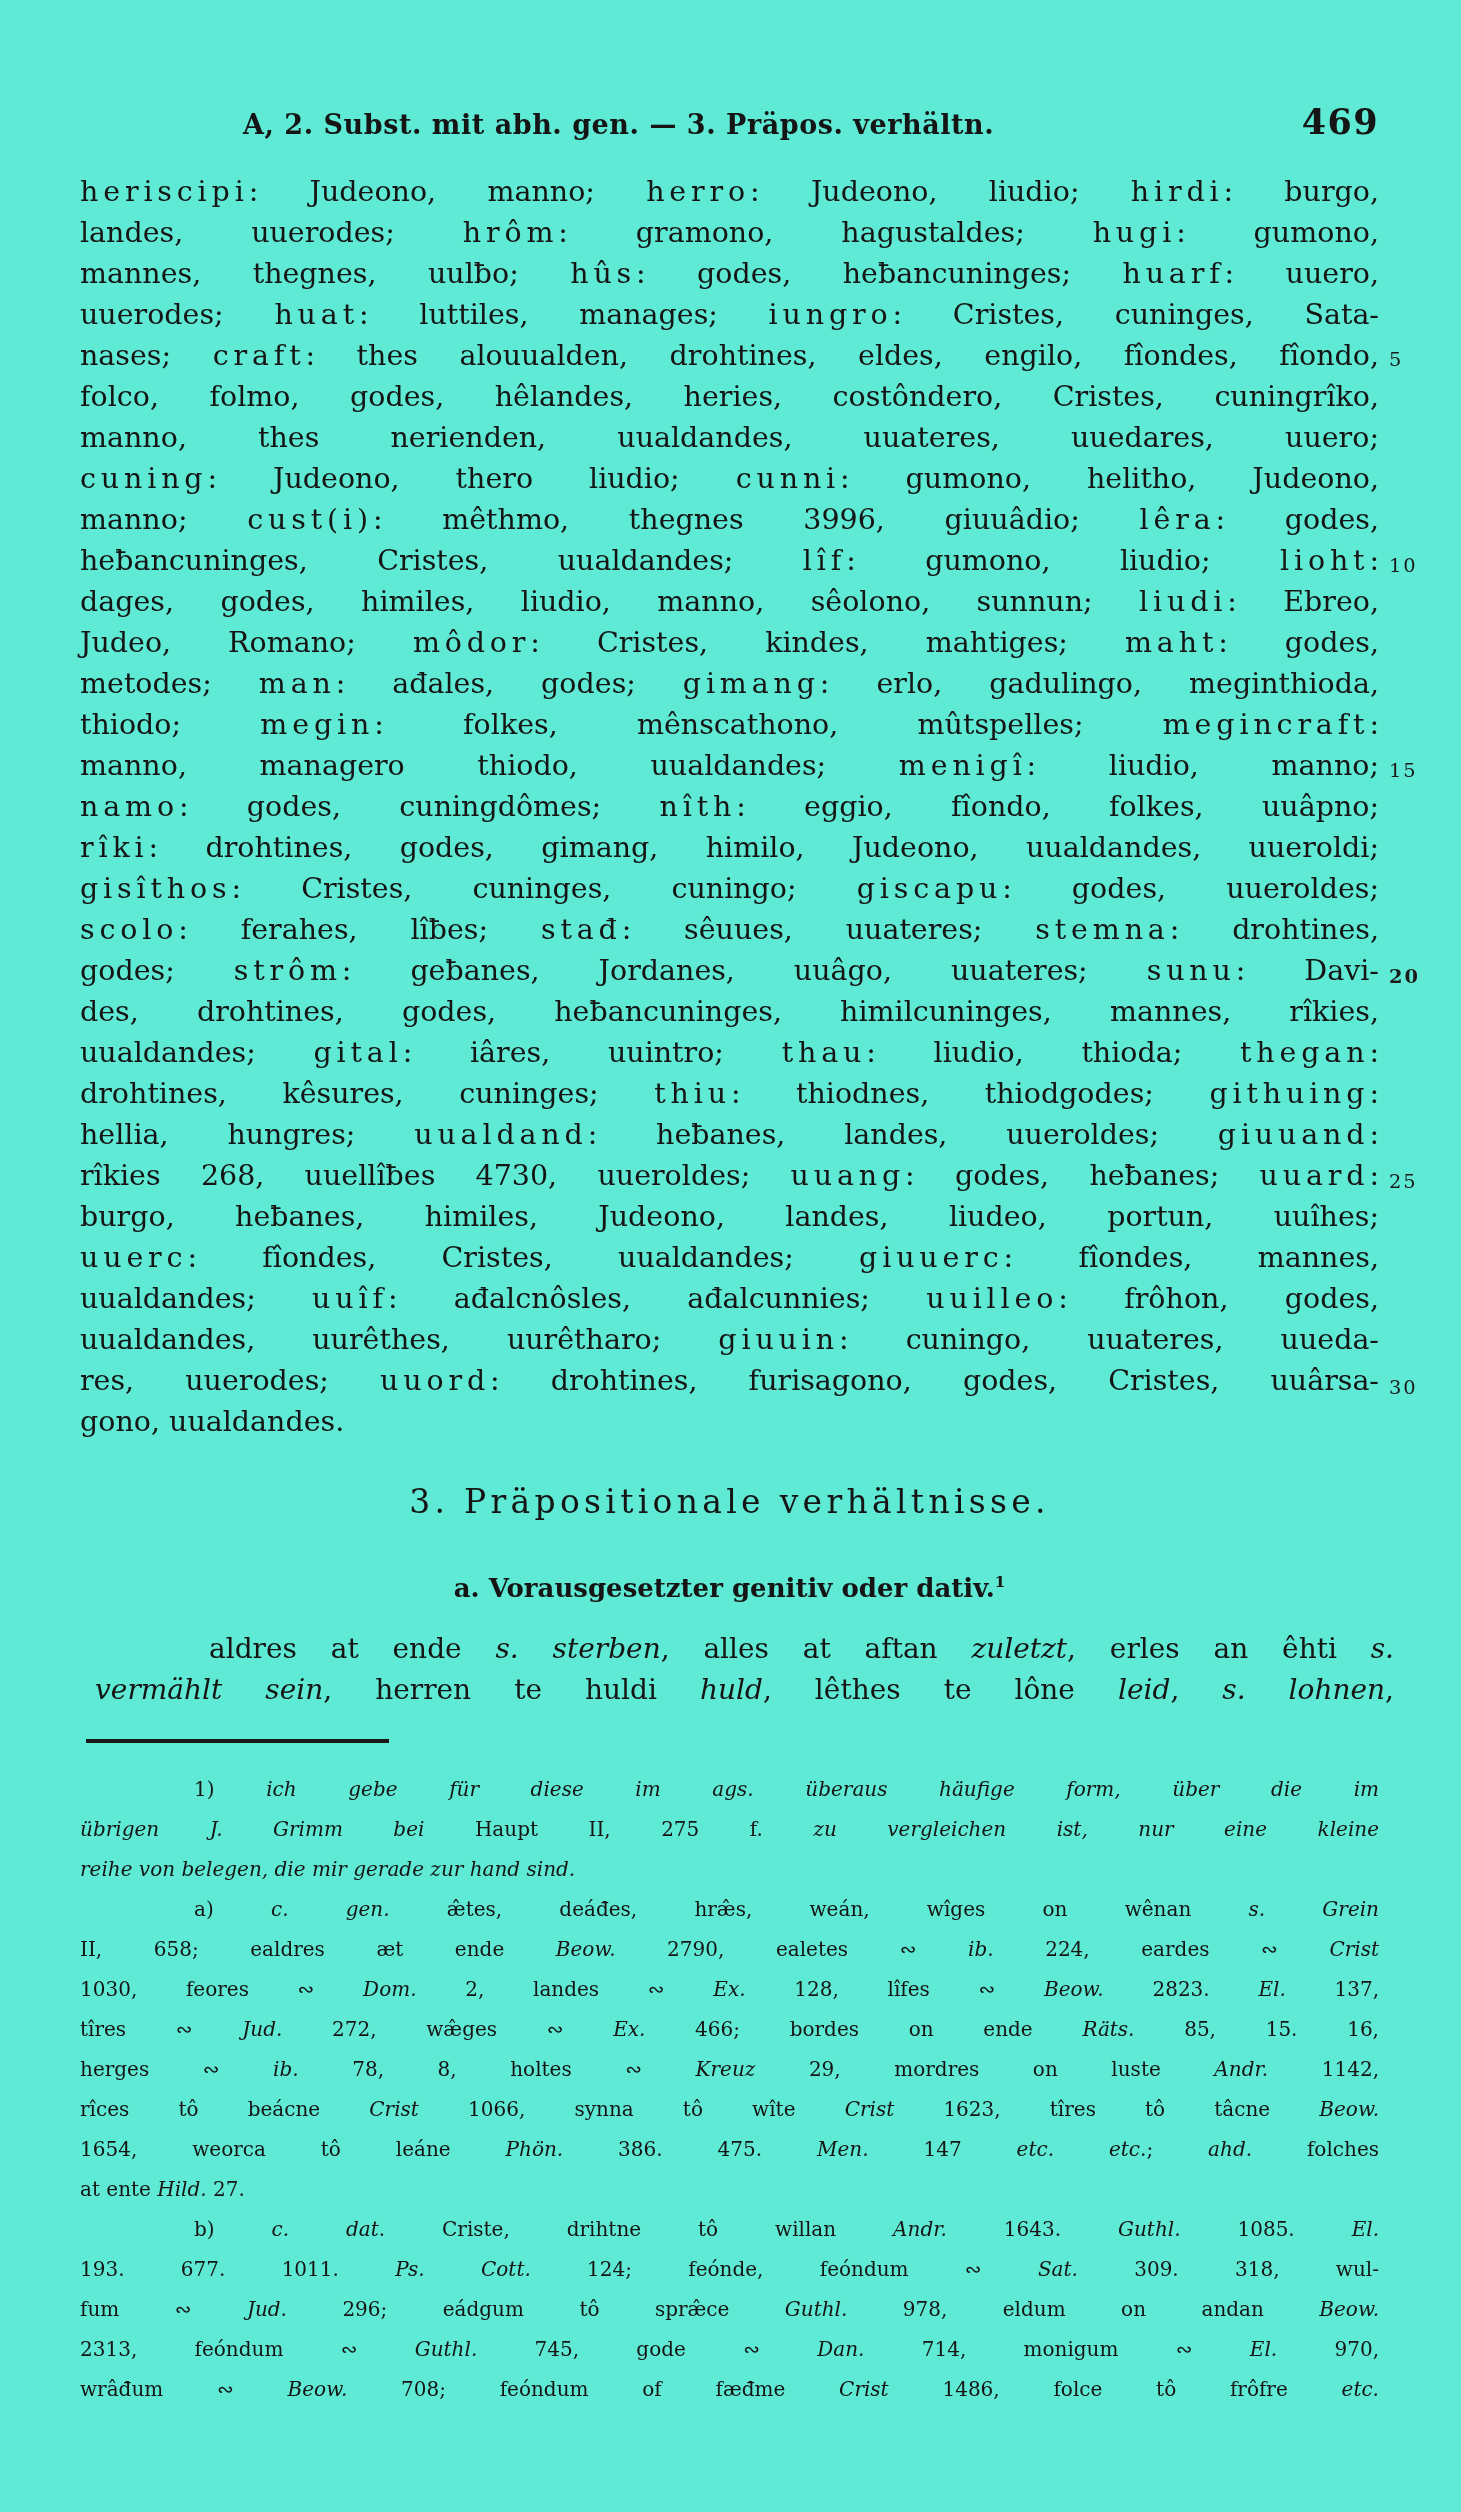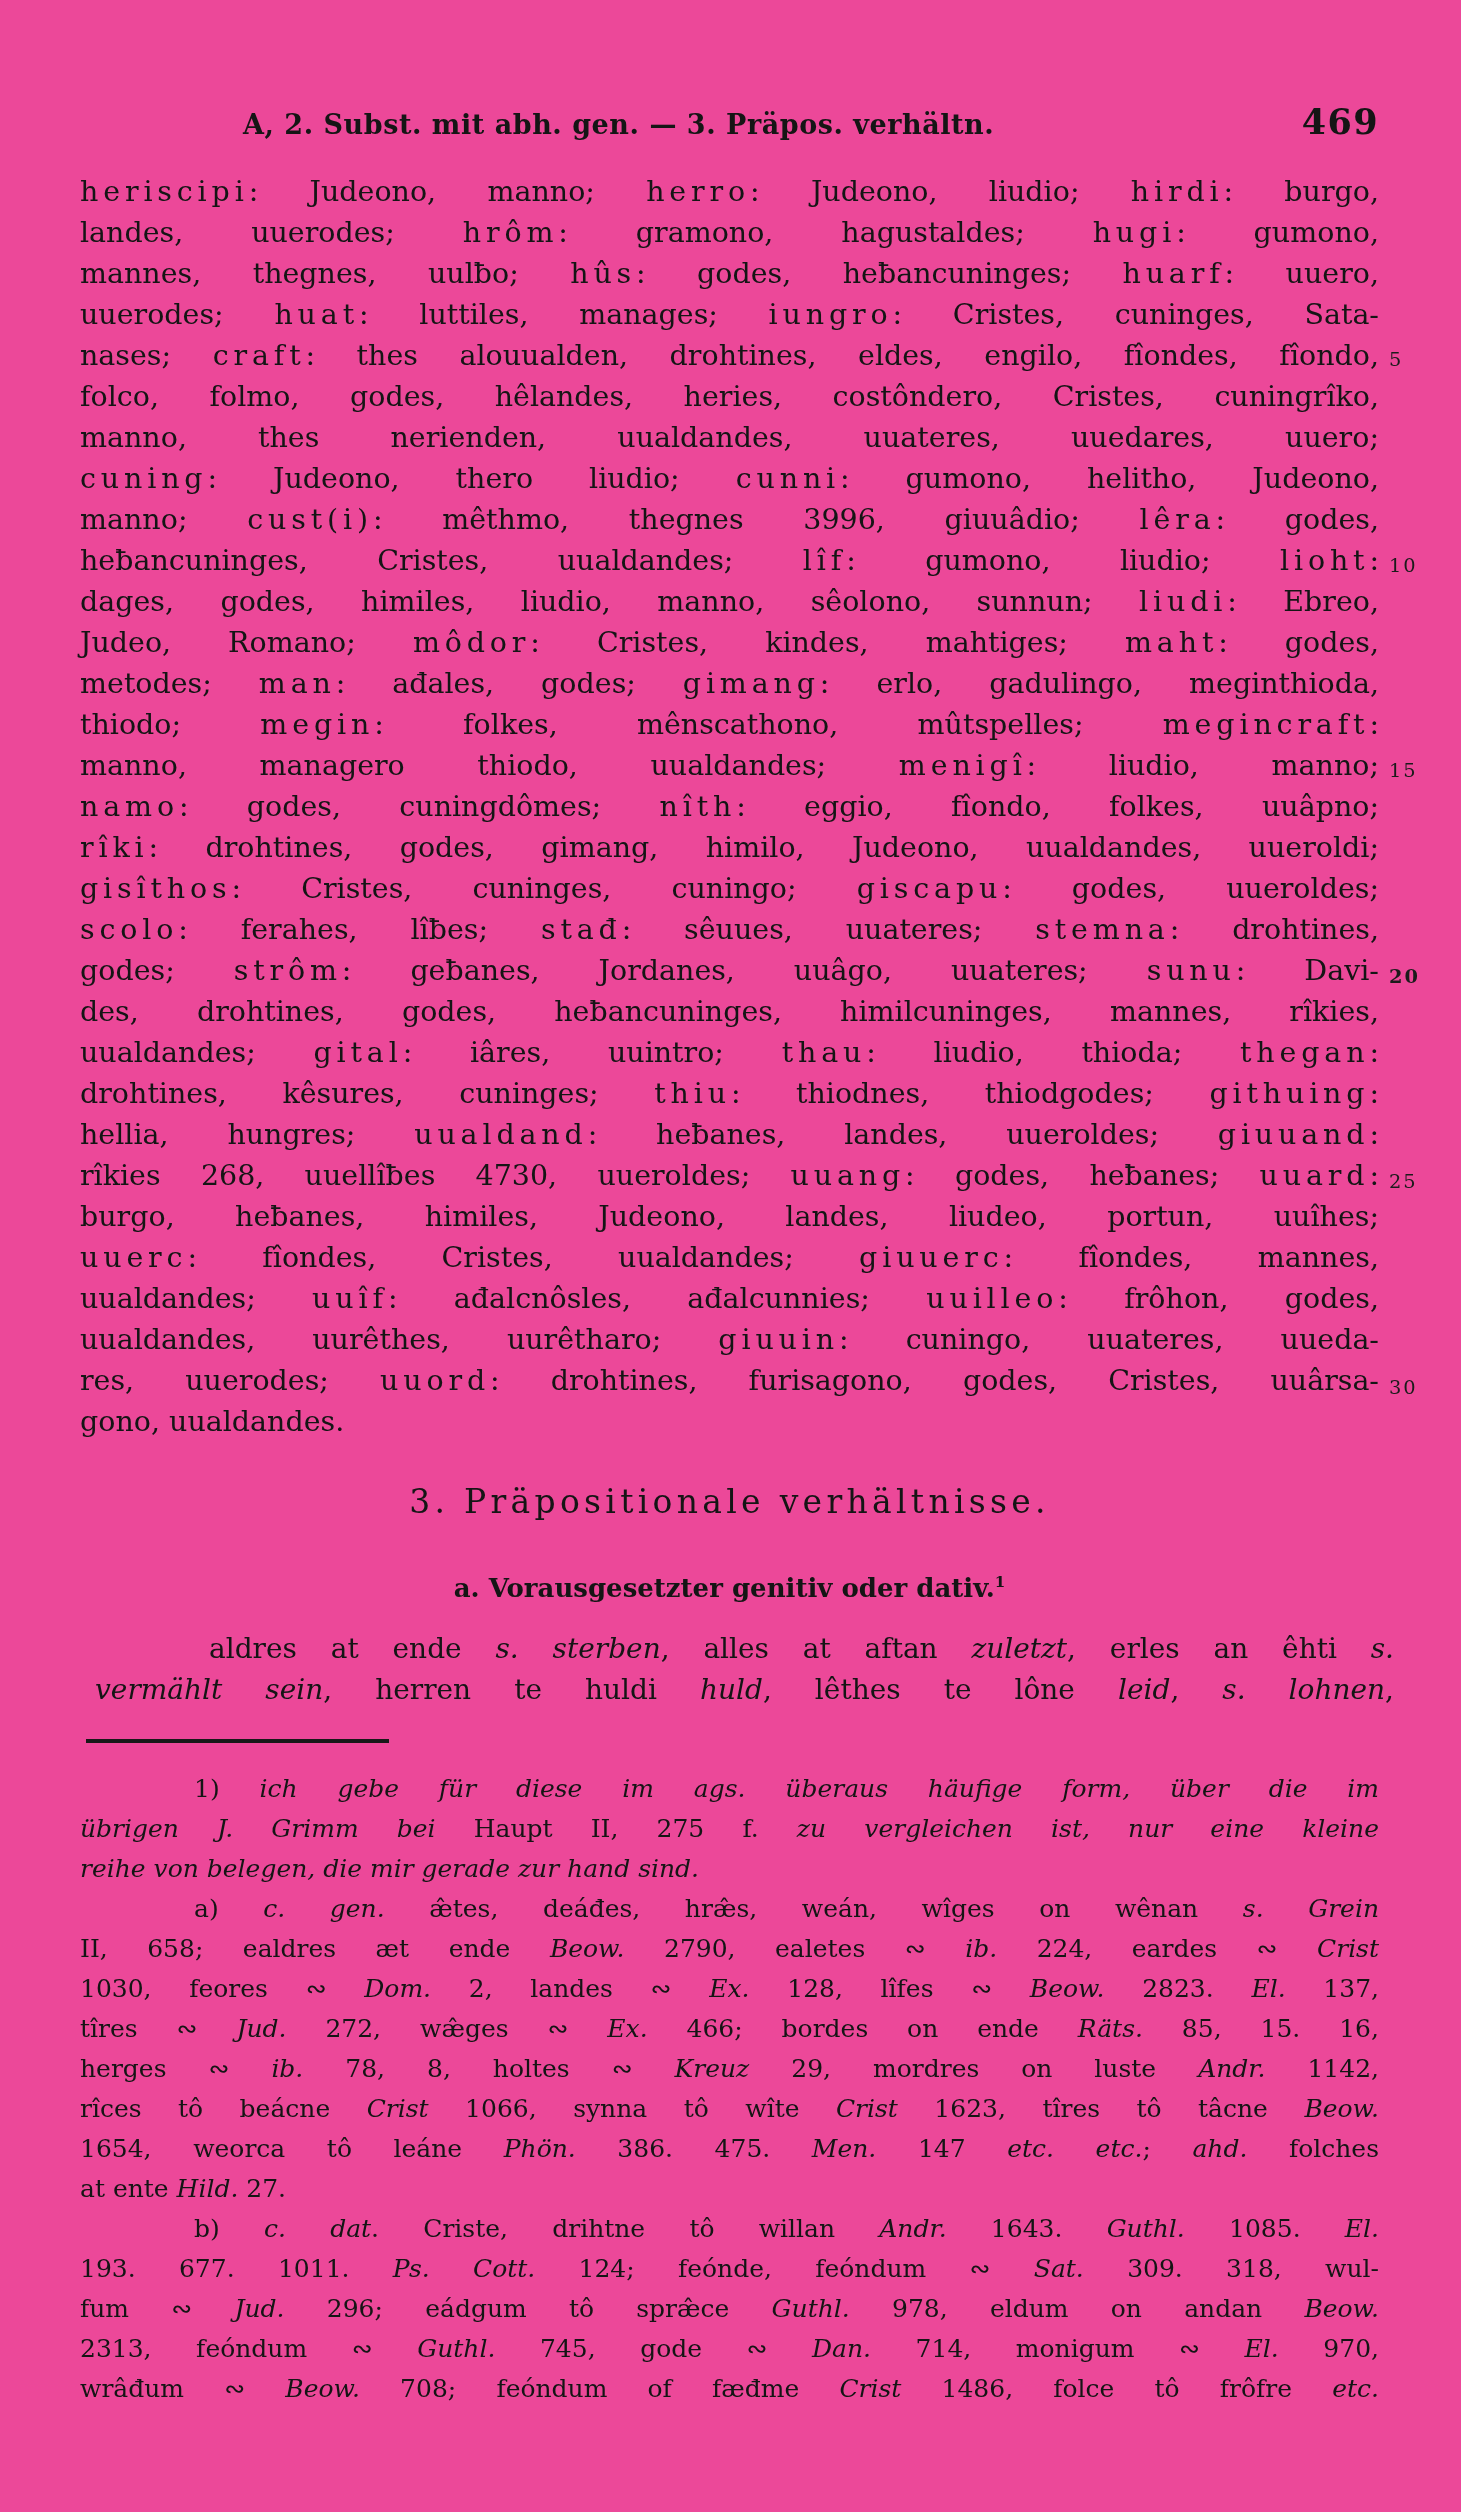--- a/index.html
+++ b/index.html
@@ -4,21 +4,21 @@
 <style>
   html, body { margin: 0; padding: 0; }
   body {
     width: 1462px; height: 2512px;
     background: #ffffff;
     font-family: "DejaVu Serif", "Liberation Serif", serif;
     color: #151515;
     position: relative;
     overflow: hidden;
   }
-  #page { position: absolute; inset: 0; background: #ec4899; }
+  #page { position: absolute; inset: 0; background: #5eead4; }
 
   
   #page-header { position: absolute; left: 80px; top: 104px; width: 1299px; height: 46px; }
   #header-title {
     position: absolute; left: 163px; top: 4.6px;
     font-size: 27px; font-weight: 700; letter-spacing: 0.02em; white-space: nowrap;
   }
   #page-number {
     position: absolute; right: 0; top: -3.4px;
     font-size: 35px; font-weight: 700; letter-spacing: 0.04em;
@@ -66,21 +66,21 @@
 
   
   #footnote-rule {
     position: absolute; left: 86px; top: 1739px; width: 303px; height: 4px;
     background: #181818;
   }
 
   
   #footnote-lines {
     position: absolute; left: 80px; top: 1769px; width: 1299px;
-    font-size: 25px;
+    font-size: 20px;
   }
   #footnote-lines .tline { height: 40px; line-height: 40px; }
 </style>
 </head>
 <body>
 
 <div id="page">
 
   <div id="page-header">
     <span id="header-title">A, 2. Subst. mit abh. gen. — 3. Präpos. verhältn.</span>

